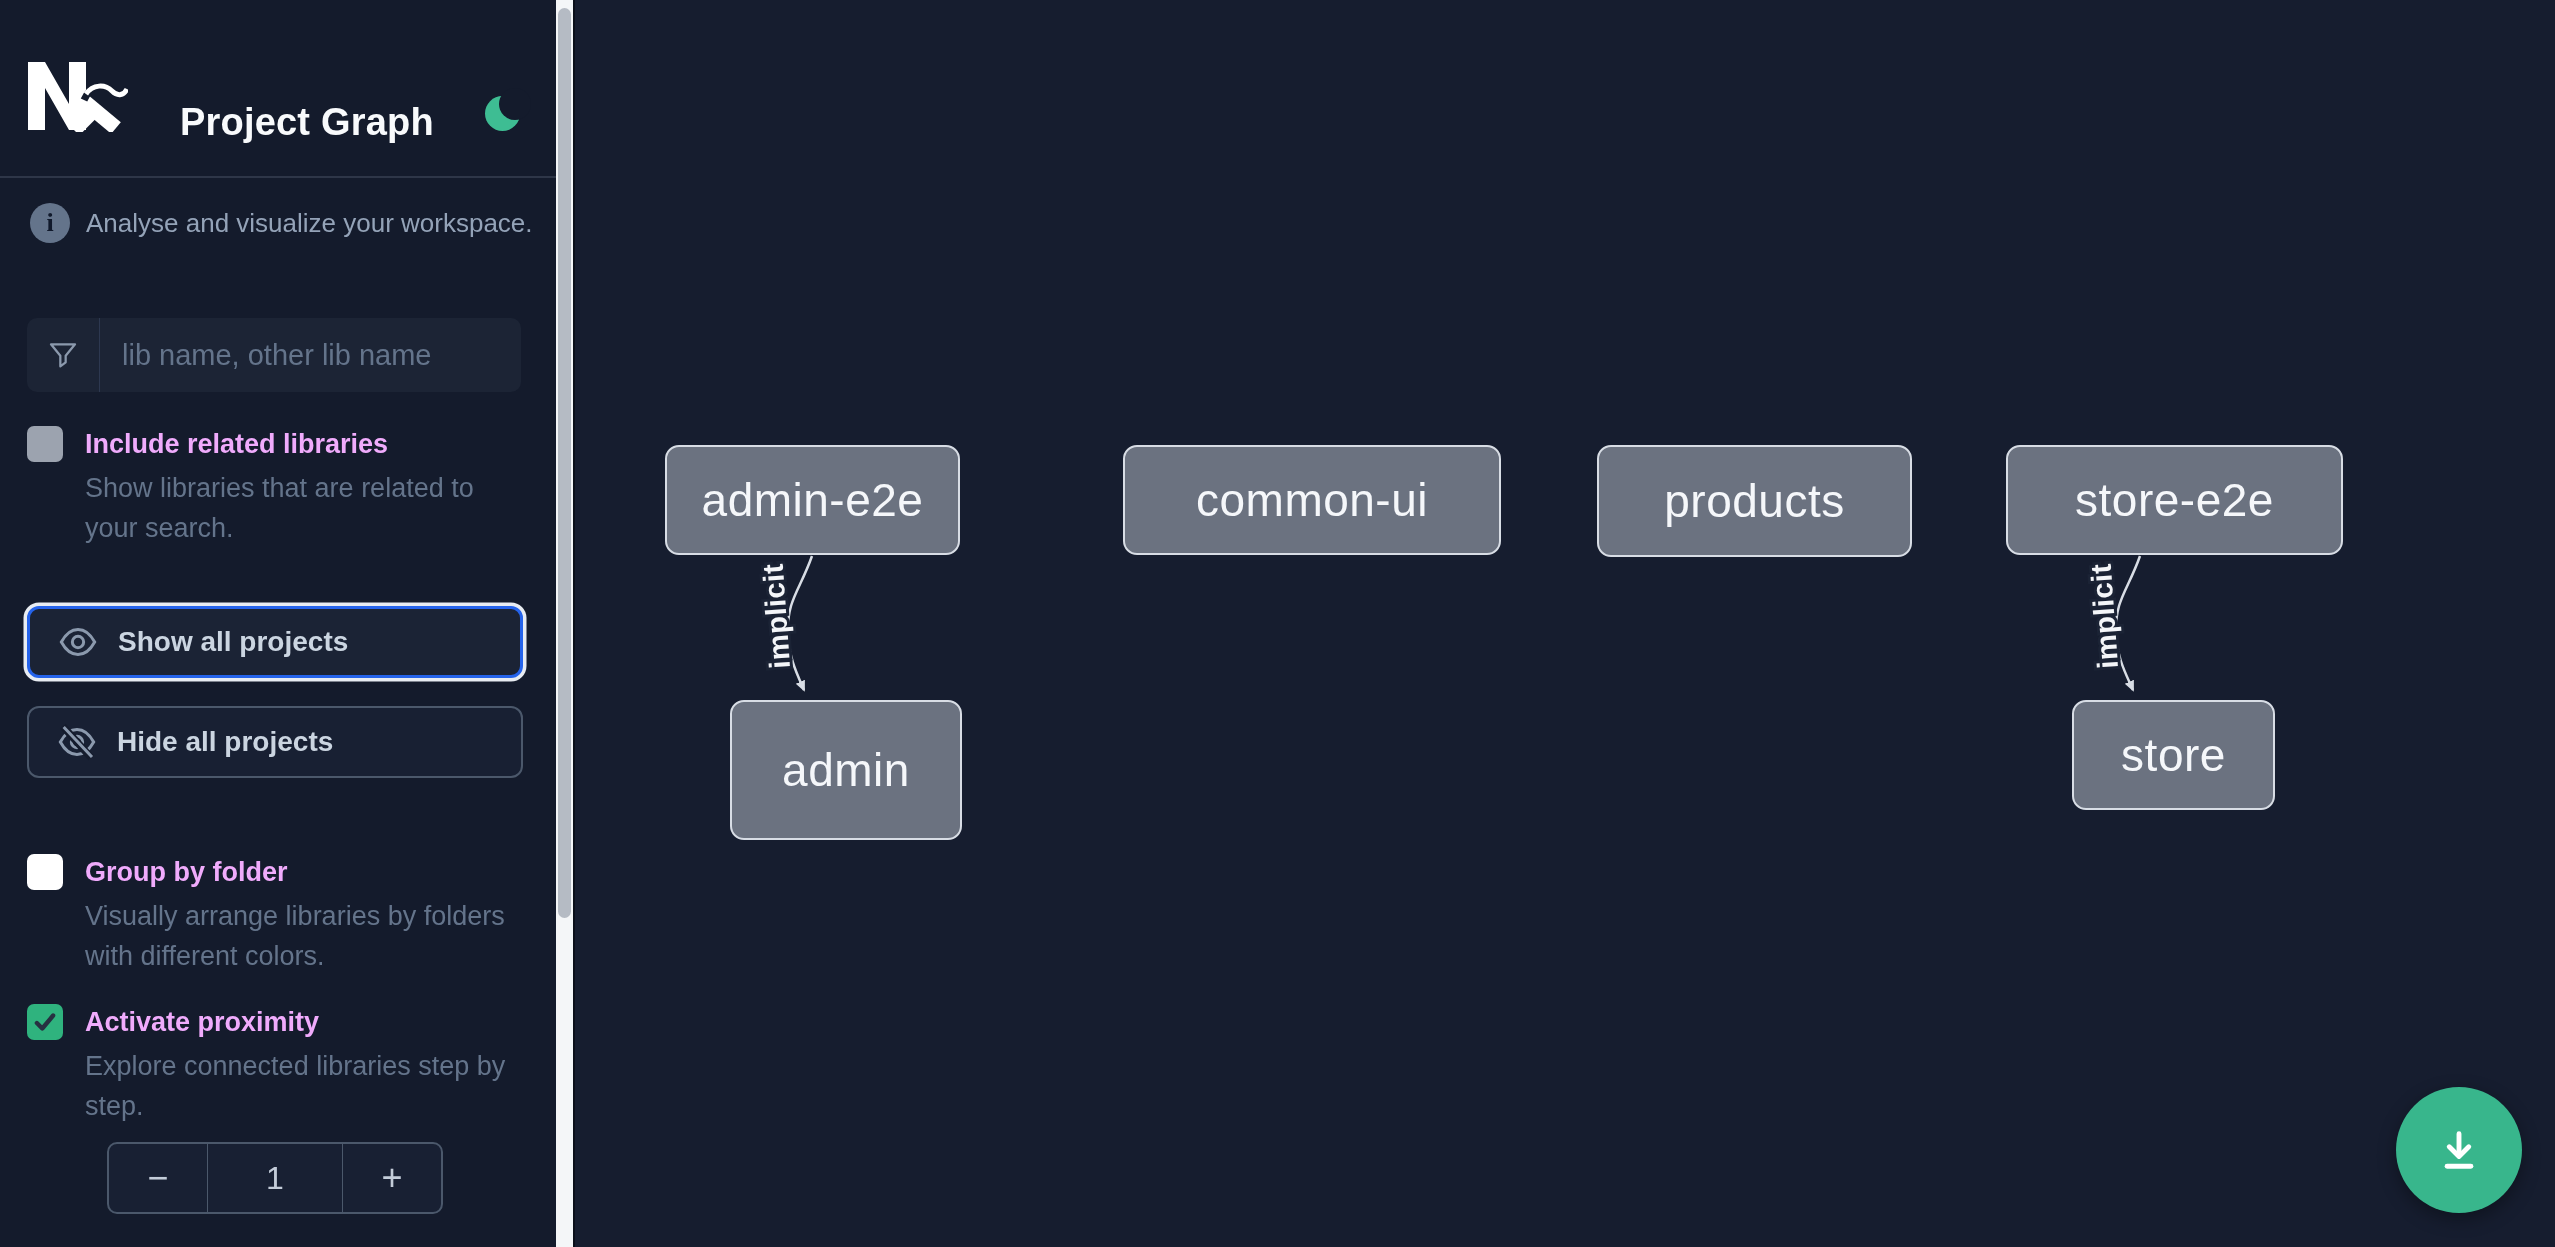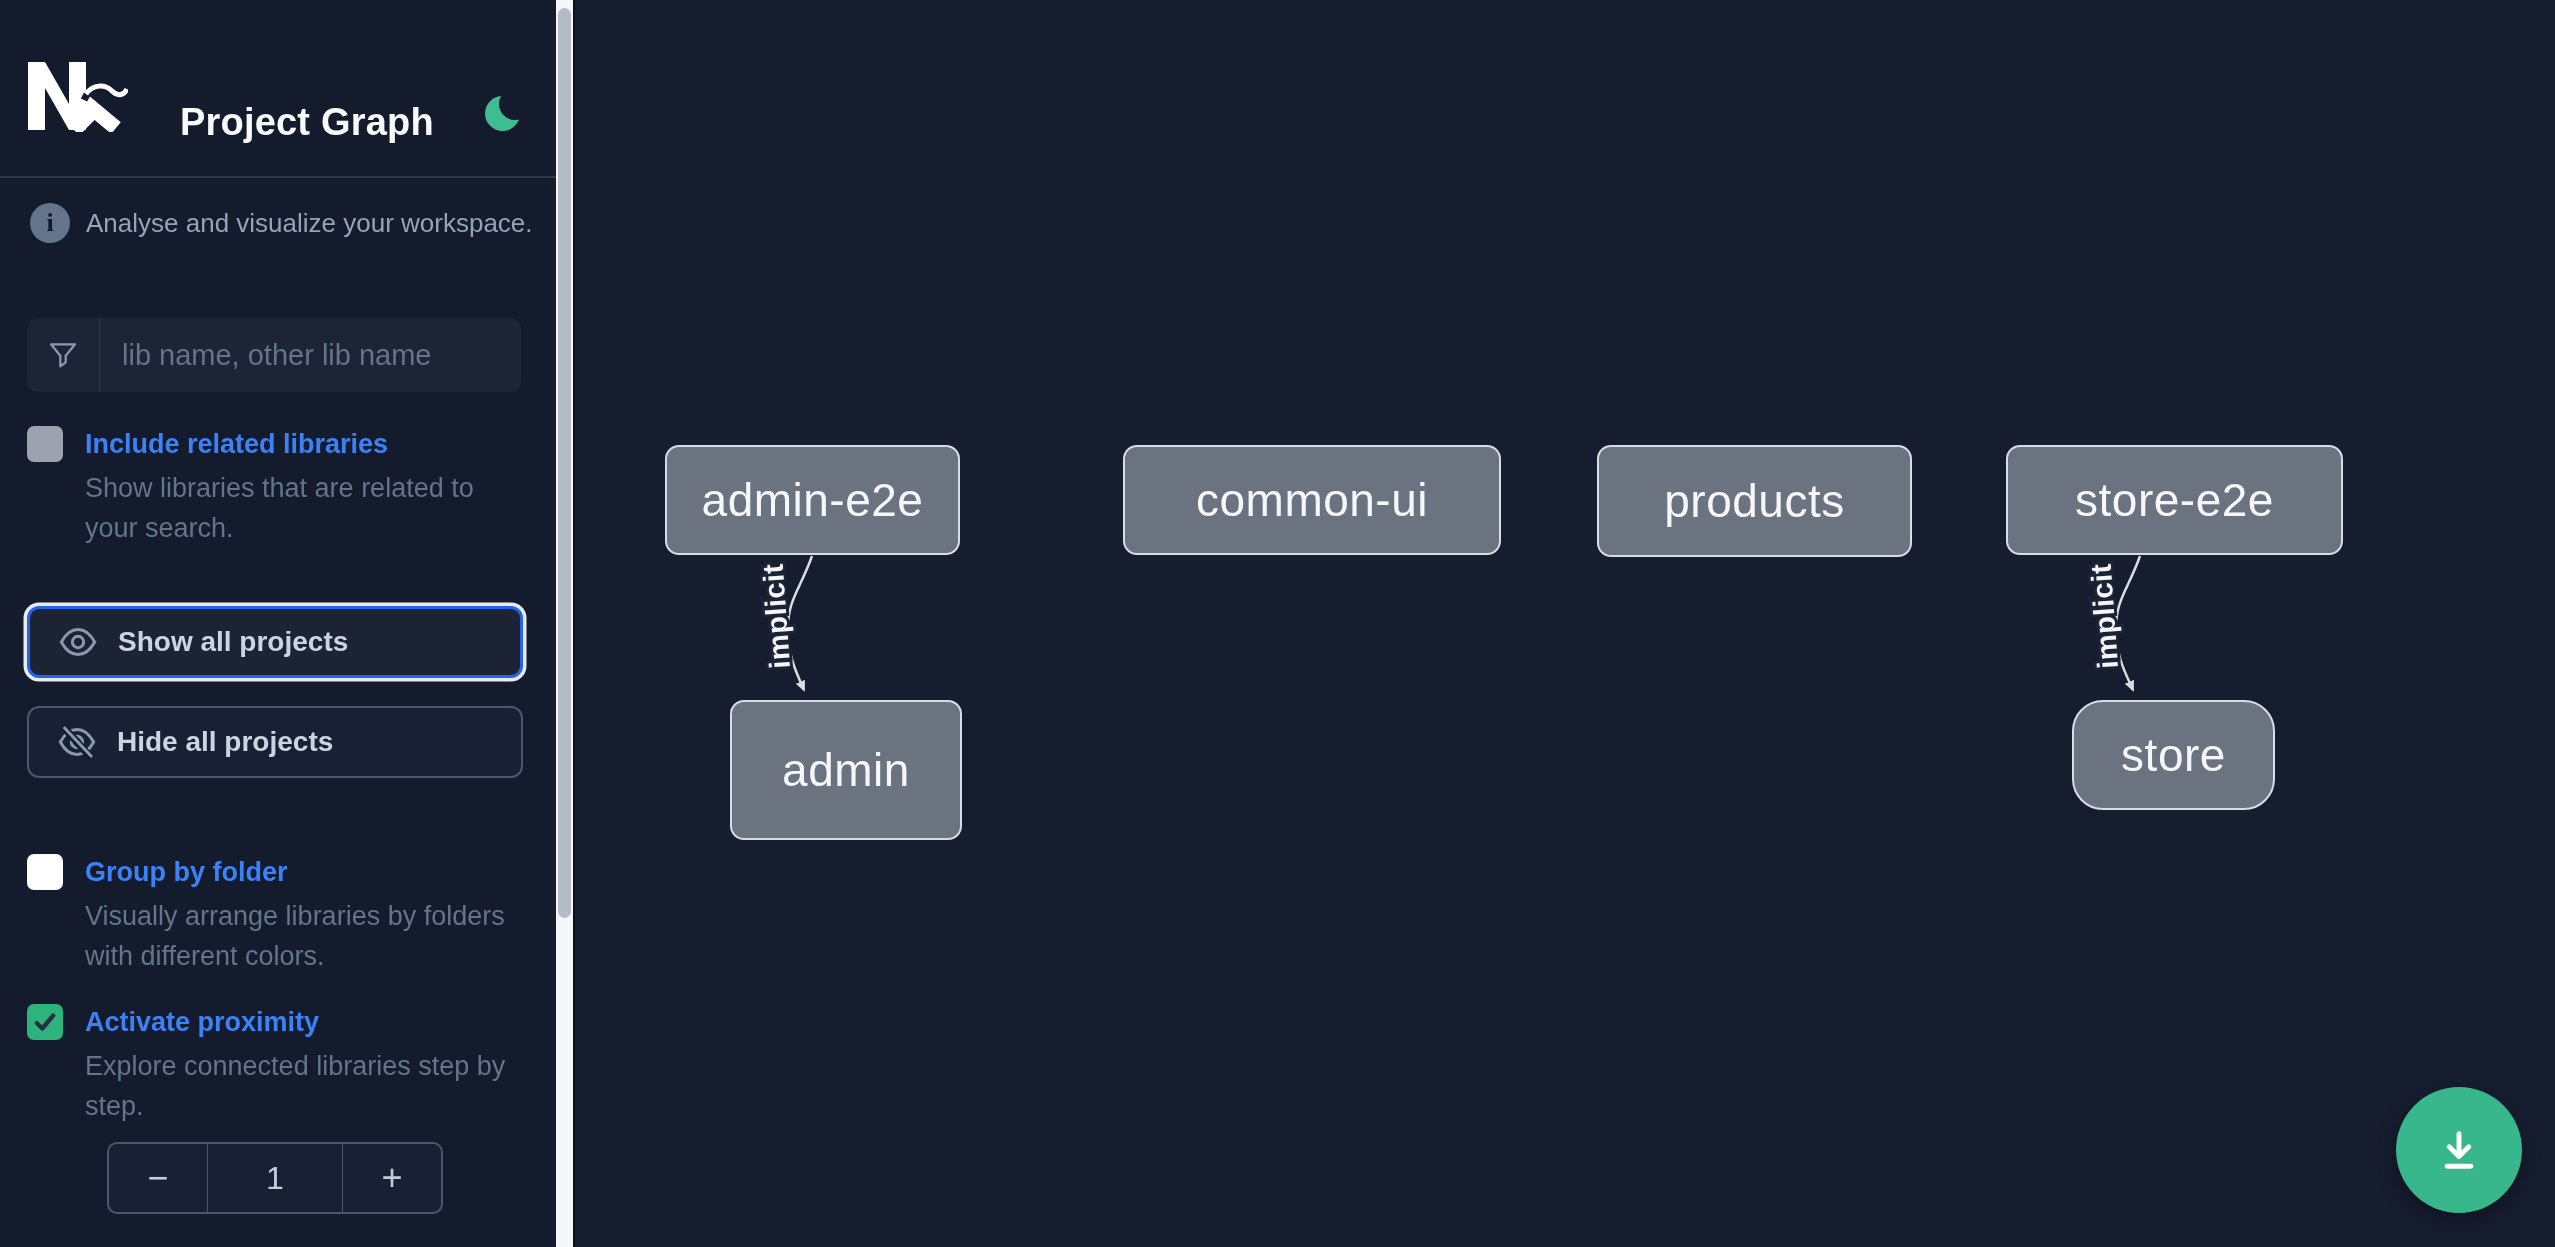--- a/index.html
+++ b/index.html
@@ -63,21 +63,21 @@
 
   .option-block { position:absolute; left:27px; width:500px; display:flex; gap:22px; align-items:flex-start; }
   .opt-check {
     flex:0 0 36px; width:36px; height:36px; border-radius:7px; cursor:pointer;
     display:flex; align-items:center; justify-content:center; margin-top:2px;
   }
   .opt-check.gray { background:#9ca3af; }
   .opt-check.white { background:#ffffff; }
   .opt-check.green { background:#2fb37e; }
   .opt-text { width:440px; }
-  .opt-label { font-size:27px; font-weight:700; color:#3b82f6; line-height:40px; cursor:pointer; }
+  .opt-label { font-size:27px; font-weight:700; color:#f0abfc; line-height:40px; cursor:pointer; }
   .opt-desc { font-size:27px; color:#64748b; line-height:40px; margin-top:4px; }
 
   .side-btn {
     position:absolute; left:27px; width:496px; height:72px; border-radius:12px;
     background:#1b2335; display:flex; align-items:center; gap:20px; padding-left:28px;
     color:#cbd5e1; font-size:28px; font-weight:600; cursor:pointer;
     font-family:"Liberation Sans", sans-serif;
   }
   .side-btn.active { border:3px solid #2563eb; box-shadow:0 0 0 3.5px #e8ecf2; }
   .side-btn.inactive { border:2px solid #4b586b; background:#182033; }
@@ -129,21 +129,21 @@
              C 2128 590, 2115 600, 2116 632
              C 2117 658, 2125 672, 2133 690" fill="none" stroke="#d8dde5" stroke-width="2.5" marker-end="url(#arrowhead)"></path>
       <text transform="translate(2118, 668) rotate(-94)" fill="#f4f6f9" stroke="#1b2335" stroke-width="6" paint-order="stroke" font-size="29" font-weight="700" letter-spacing="0.5">implicit</text>
     </svg>
   <div id="node-layer">
       <div class="node" style="left: 665px; top: 445px; width: 295px; height: 110px;">admin-e2e</div>
       <div class="node" style="left: 1123px; top: 445px; width: 378px; height: 110px;">common-ui</div>
       <div class="node" style="left: 1597px; top: 445px; width: 315px; height: 112px;">products</div>
       <div class="node" style="left: 2006px; top: 445px; width: 337px; height: 110px;">store-e2e</div>
       <div class="node" style="left: 730px; top: 700px; width: 232px; height: 140px;">admin</div>
-      <div class="node" style="left: 2072px; top: 700px; width: 203px; height: 110px; border-radius: 31px;">store</div>
+      <div class="node" style="left: 2072px; top: 700px; width: 203px; height: 110px;">store</div>
     </div>
 
   <div id="sidebar">
 
     <div id="side-header">
       <svg id="nx-logo" width="100" height="72" viewBox="0 0 100 72">
         <polygon fill="#ffffff" points="0,2 17,2 41,44 41,2 58,2 58,70 41,70 17,28 17,70 0,70"></polygon>
         <path d="M46 70 L68 48" stroke="#ffffff" stroke-width="15" fill="none"></path>
         <path d="M52 38 L88 68" stroke="#ffffff" stroke-width="15" fill="none"></path>
         <path d="M56 40 C62 26 76 22 85 31 C91 37 97 35 99 27" stroke="#141b2c" stroke-width="7" fill="none"></path>

